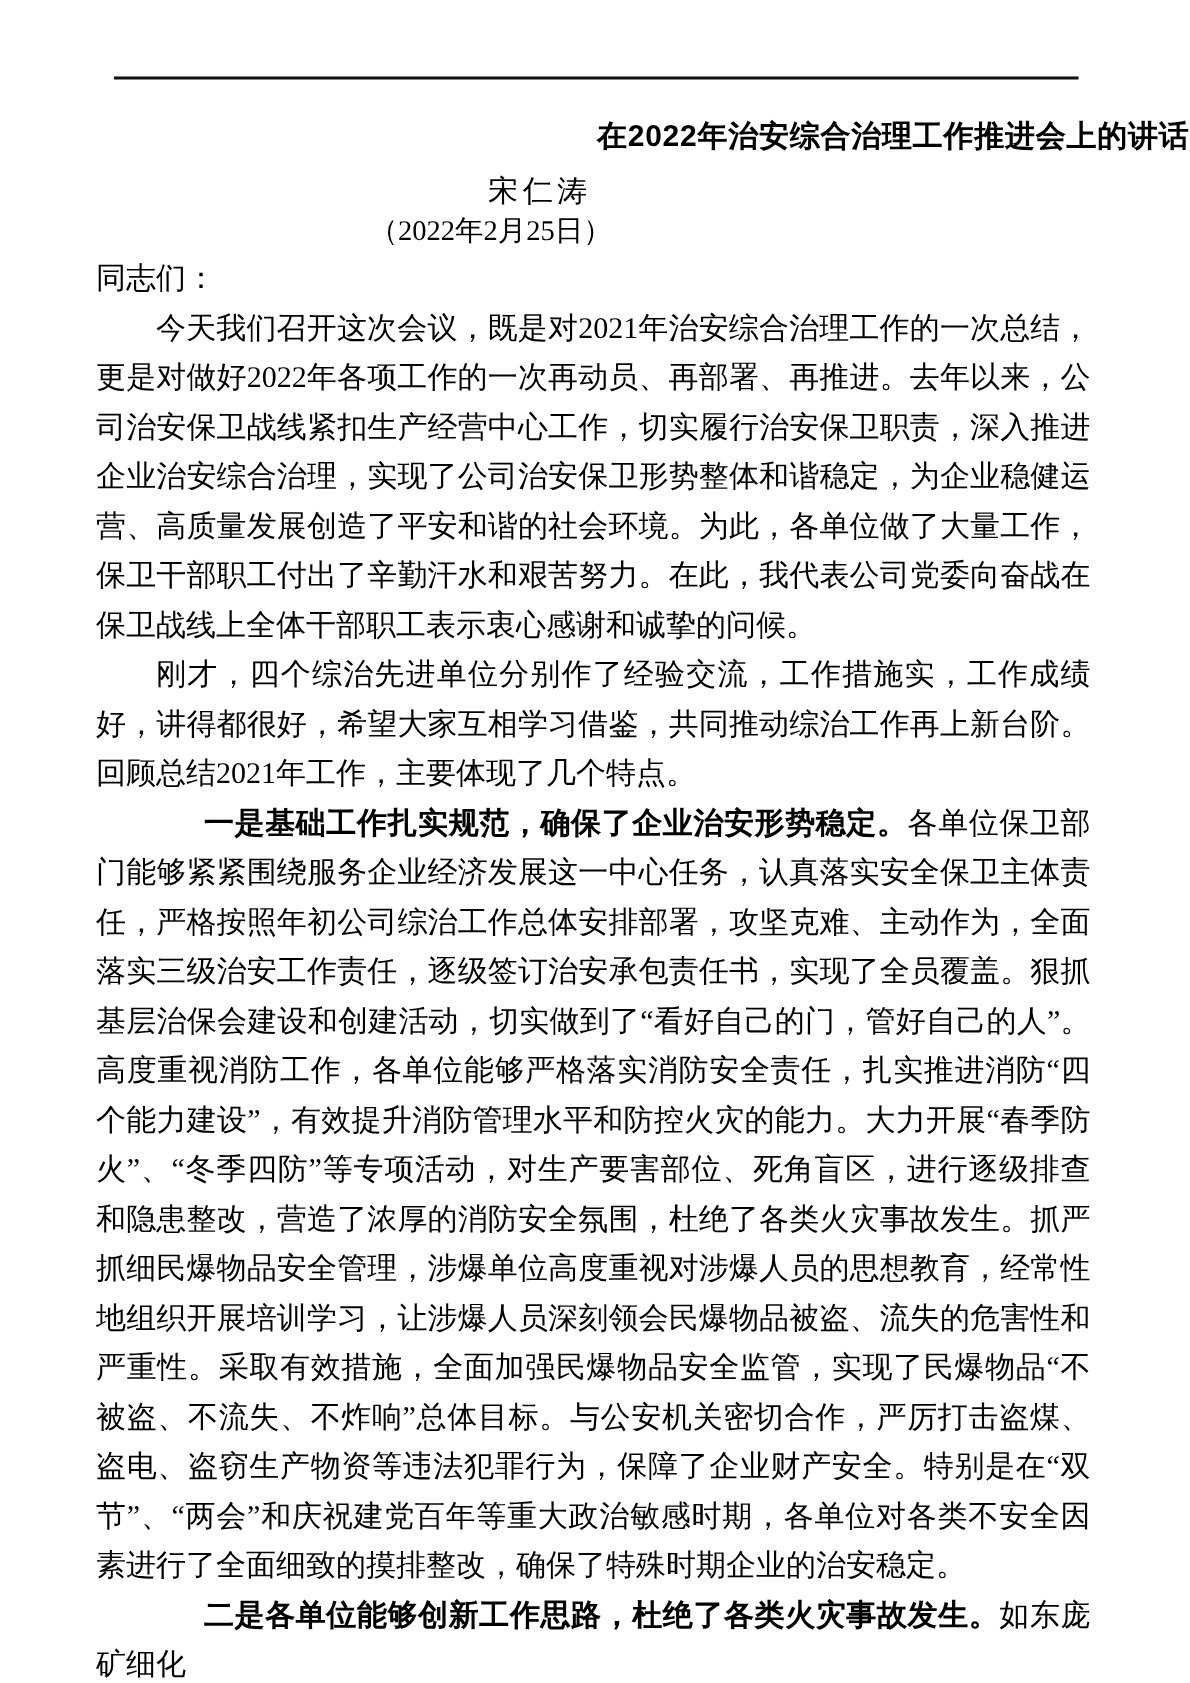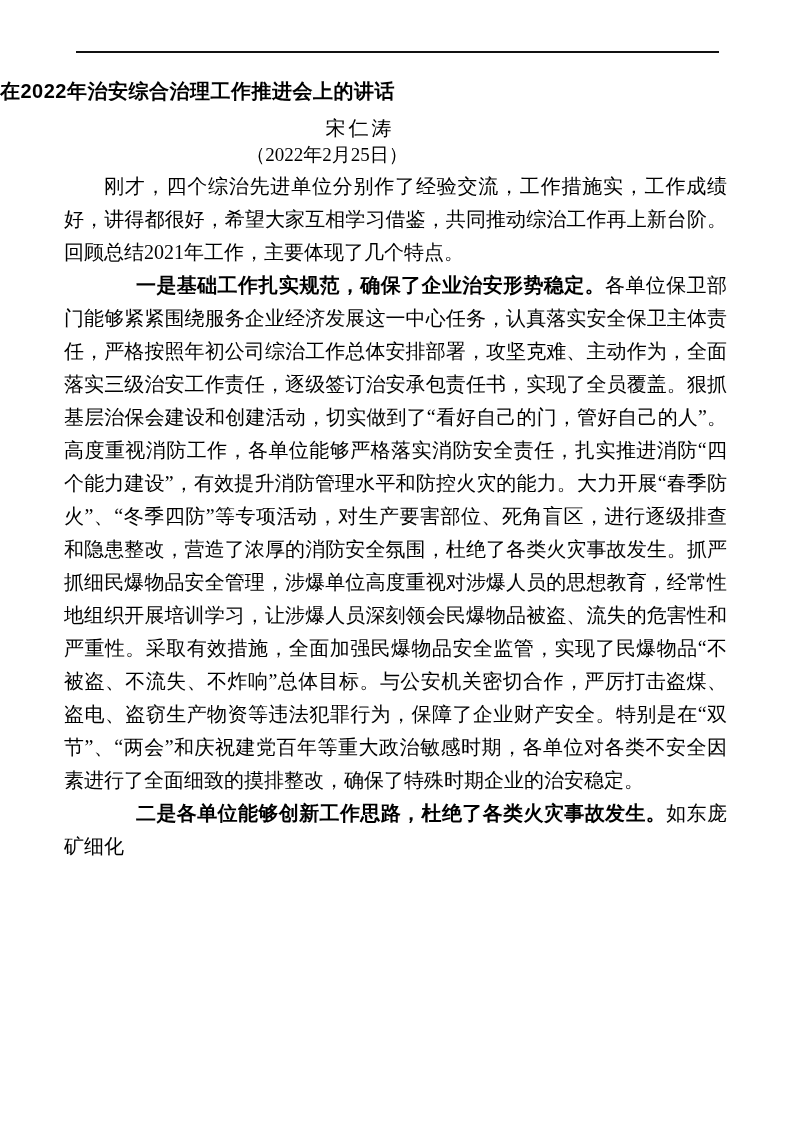--- a/index.html
+++ b/index.html
@@ -24,21 +24,21 @@
       width: 643px;
       height: 0;
       border-top: 2px solid #111111;
     }
     .doc-title {
       position: absolute;
       top: 79px;
       left: 0;
       width: 793px;
       margin: 0;
-      text-align: left;
+      text-align: right;
       font-family: "Liberation Sans", "DejaVu Sans", sans-serif;
       font-weight: bold;
       font-size: 20px;
       line-height: 24px;
       letter-spacing: 0.5px;
     }
     .doc-author {
       position: absolute;
       top: 115px;
       left: 0;
@@ -90,21 +90,23 @@
   <div class="top-rule"></div>
 
   <h1 class="doc-title">在2022年治安综合治理工作推进会上的讲话</h1>
 
   <div class="doc-author">宋仁涛</div>
 
   <div class="doc-date">（2022年2月25日）</div>
 
   <div class="doc-body">
 
+    <p class="salutation">同志们：</p>
 
+    <p class="body-para"><span>今天我们召开这次会议，既是对2021年治安综合治理工作的一次总结，更是对做好2022年各项工作的一次再动员、再部署、再推进。去年以来，公司治安保卫战线紧扣生产经营中心工作，切实履行治安保卫职责，深入推进企业治安综合治理，实现了公司治安保卫形势整体和谐稳定，为企业稳健运营、高质量发展创造了平安和谐的社会环境。为此，各单位做了大量工作，保卫干部职工付出了辛勤汗水和艰苦努力。在此，我代表公司党委向奋战在保卫战线上全体干部职工表示衷心感谢和诚挚的问候。</span></p>
 
     <p class="body-para"><span>刚才，四个综治先进单位分别作了经验交流，工作措施实，工作成绩好，讲得都很好，希望大家互相学习借鉴，共同推动综治工作再上新台阶。回顾总结2021年工作，主要体现了几个特点。</span></p>
 
     <p class="body-para"><span class="lead-bold">一是基础工作扎实规范，确保了企业治安形势稳定。</span><span>各单位保卫部门能够紧紧围绕服务企业经济发展这一中心任务，认真落实安全保卫主体责任，严格按照年初公司综治工作总体安排部署，攻坚克难、主动作为，全面落实三级治安工作责任，逐级签订治安承包责任书，实现了全员覆盖。狠抓基层治保会建设和创建活动，切实做到了“看好自己的门，管好自己的人”。高度重视消防工作，各单位能够严格落实消防安全责任，扎实推进消防“四个能力建设”，有效提升消防管理水平和防控火灾的能力。大力开展“春季防火”、“冬季四防”等专项活动，对生产要害部位、死角盲区，进行逐级排查和隐患整改，营造了浓厚的消防安全氛围，杜绝了各类火灾事故发生。抓严抓细民爆物品安全管理，涉爆单位高度重视对涉爆人员的思想教育，经常性地组织开展培训学习，让涉爆人员深刻领会民爆物品被盗、流失的危害性和严重性。采取有效措施，全面加强民爆物品安全监管，实现了民爆物品“不被盗、不流失、不炸响”总体目标。与公安机关密切合作，严厉打击盗煤、盗电、盗窃生产物资等违法犯罪行为，保障了企业财产安全。特别是在“双节”、“两会”和庆祝建党百年等重大政治敏感时期，各单位对各类不安全因素进行了全面细致的摸排整改，确保了特殊时期企业的治安稳定。</span></p>
 
     <p class="body-para"><span class="lead-bold">二是各单位能够创新工作思路，杜绝了各类火灾事故发生。</span><span>如东庞矿细化</span></p>
 
   </div>
 
 </div>

